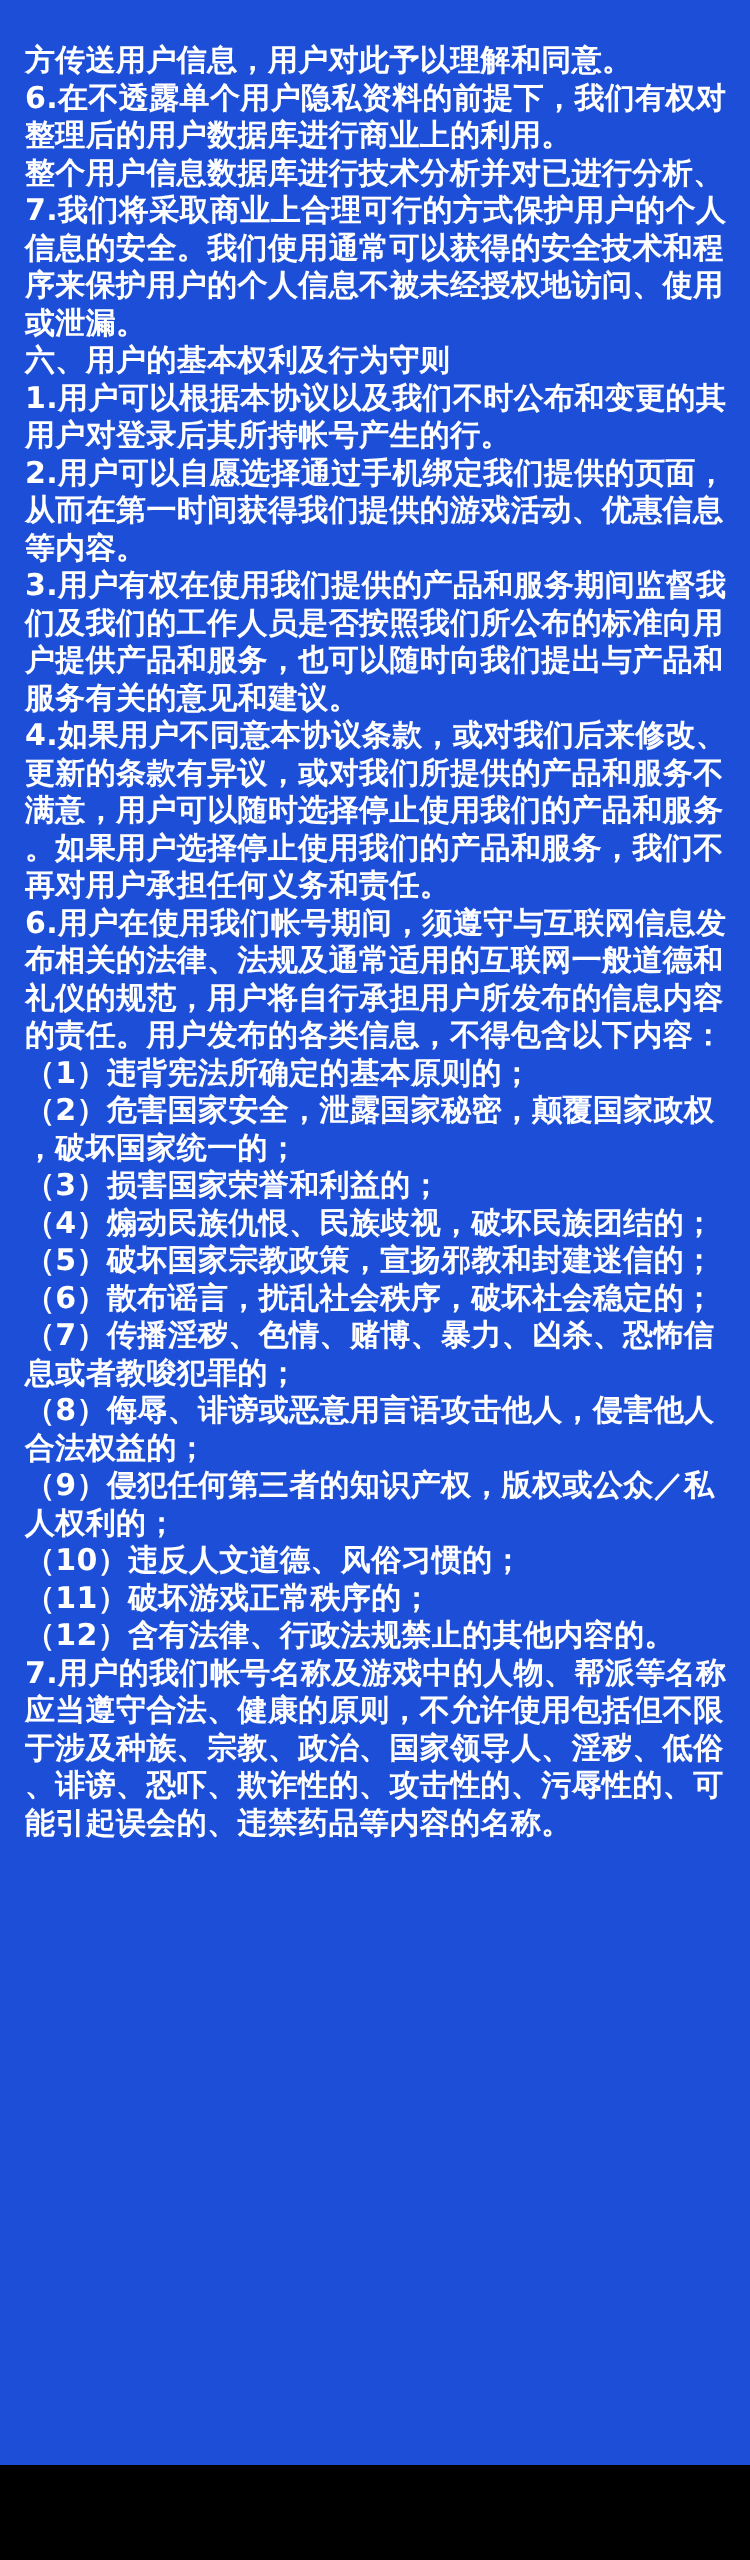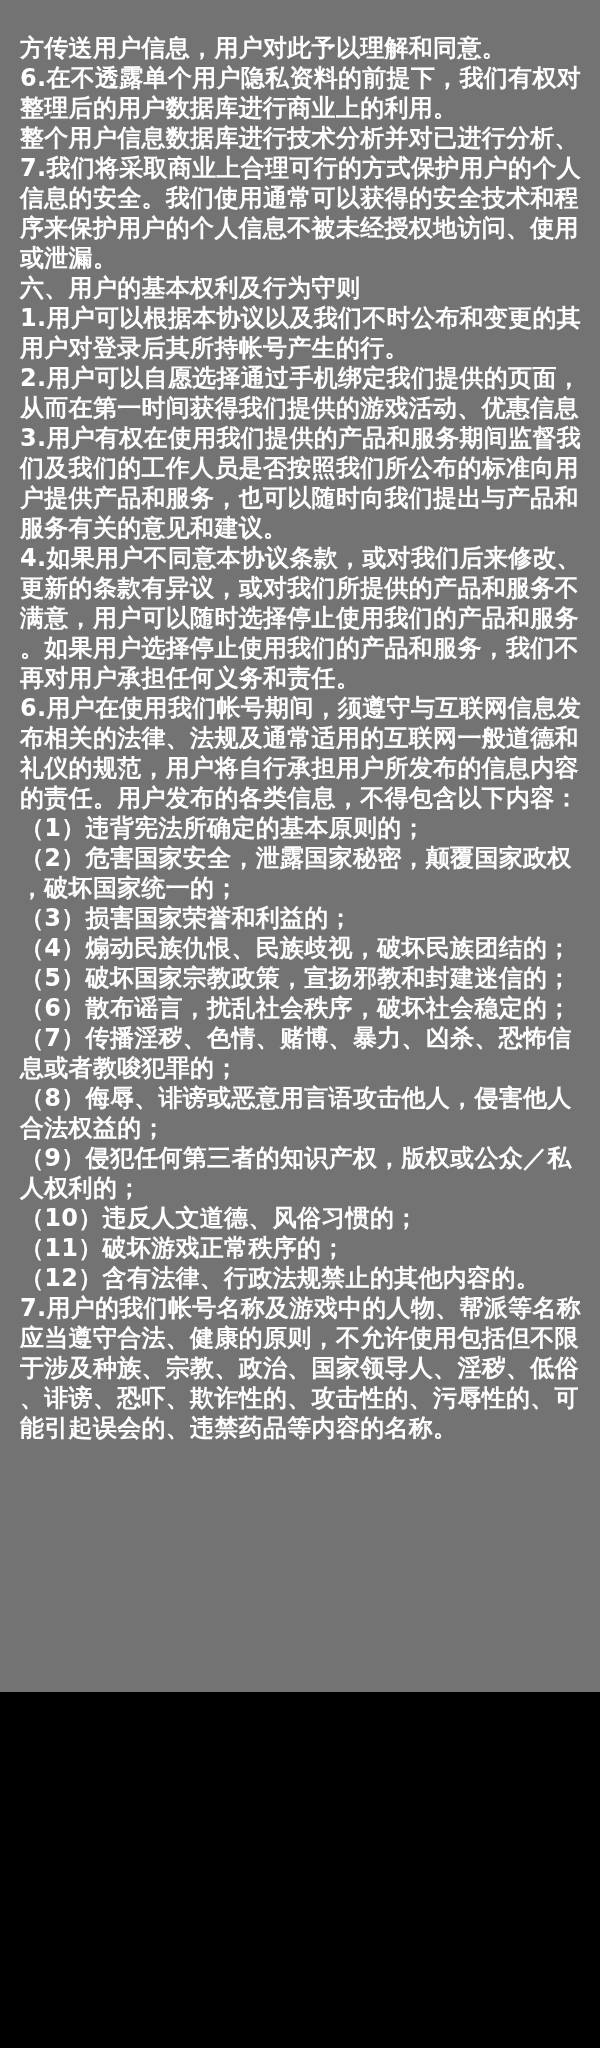--- a/index.html
+++ b/index.html
@@ -3,22 +3,22 @@
 <meta charset="utf-8">
 <style>
   html, body {
     margin: 0;
     padding: 0;
     background: #000000;
   }
   .screen {
     position: relative;
     width: 600px;
-    height: 1692px;
-    background: #737373;
+    height: 1972px;
+    background: #1d4ed8;
     overflow: hidden;
     box-sizing: border-box;
   }
   .doc {
     box-sizing: border-box;
     width: 600px;
     padding: 33px 18px 0 20px;
     color: #ffffff;
     font-family: "DejaVu Sans", sans-serif;
     font-weight: 700;
@@ -55,20 +55,21 @@
           <div class="line">或泄漏。</div>
         </div>
         <div class="paragraph">
           <div class="line">六、用户的基本权利及行为守则</div>
           <div class="line">1.用户可以根据本协议以及我们不时公布和变更的其</div>
           <div class="line">用户对登录后其所持帐号产生的行。</div>
         </div>
         <div class="paragraph">
           <div class="line">2.用户可以自愿选择通过手机绑定我们提供的页面，</div>
           <div class="line">从而在第一时间获得我们提供的游戏活动、优惠信息</div>
+          <div class="line">等内容。</div>
         </div>
         <div class="paragraph">
           <div class="line">3.用户有权在使用我们提供的产品和服务期间监督我</div>
           <div class="line">们及我们的工作人员是否按照我们所公布的标准向用</div>
           <div class="line">户提供产品和服务，也可以随时向我们提出与产品和</div>
           <div class="line">服务有关的意见和建议。</div>
         </div>
         <div class="paragraph">
           <div class="line">4.如果用户不同意本协议条款，或对我们后来修改、</div>
           <div class="line">更新的条款有异议，或对我们所提供的产品和服务不</div>

